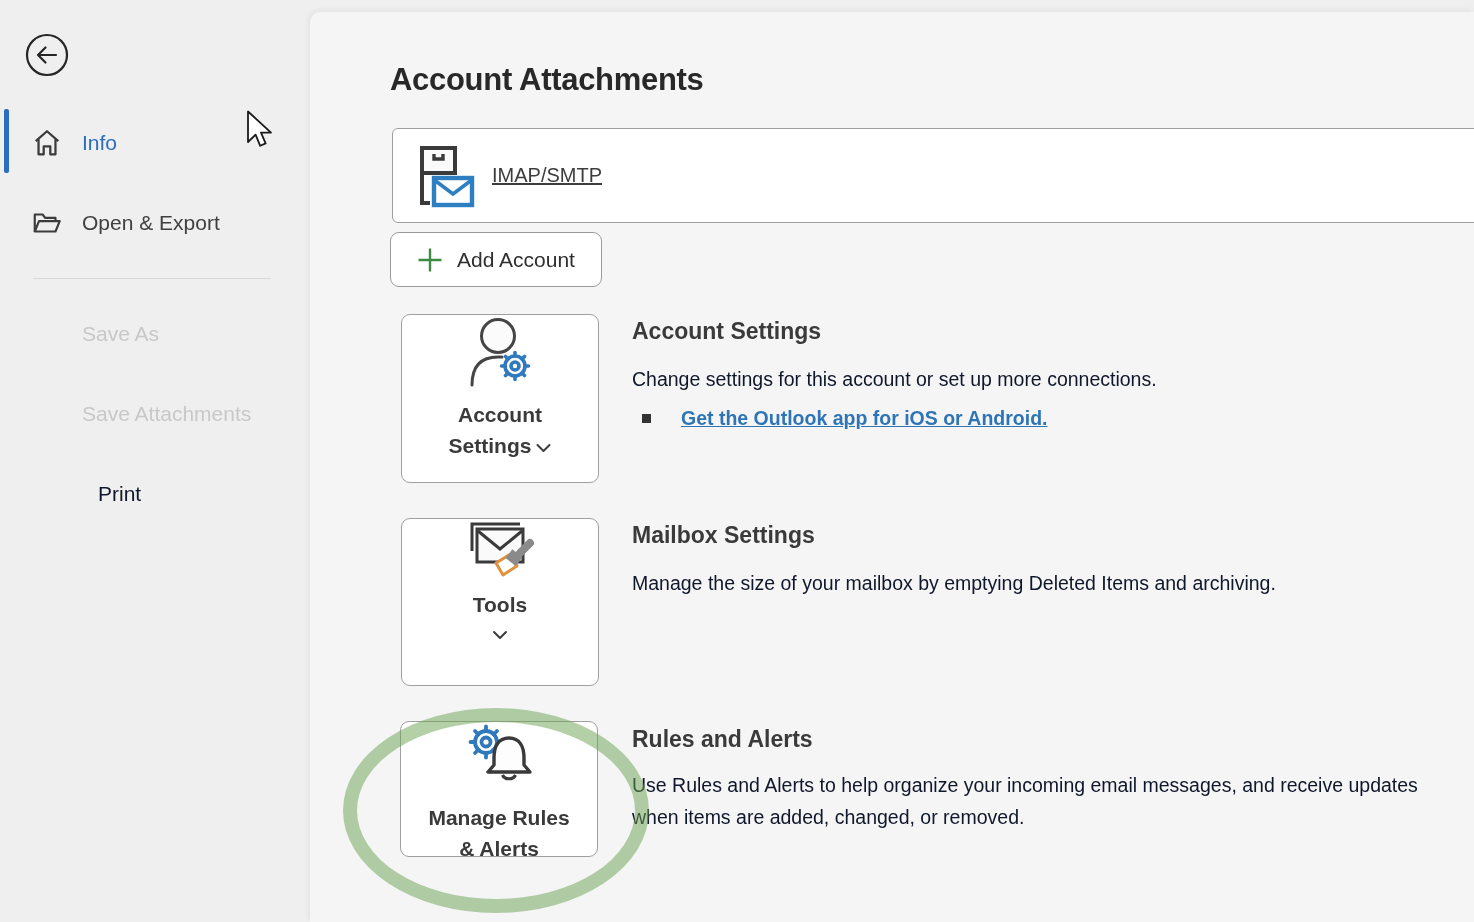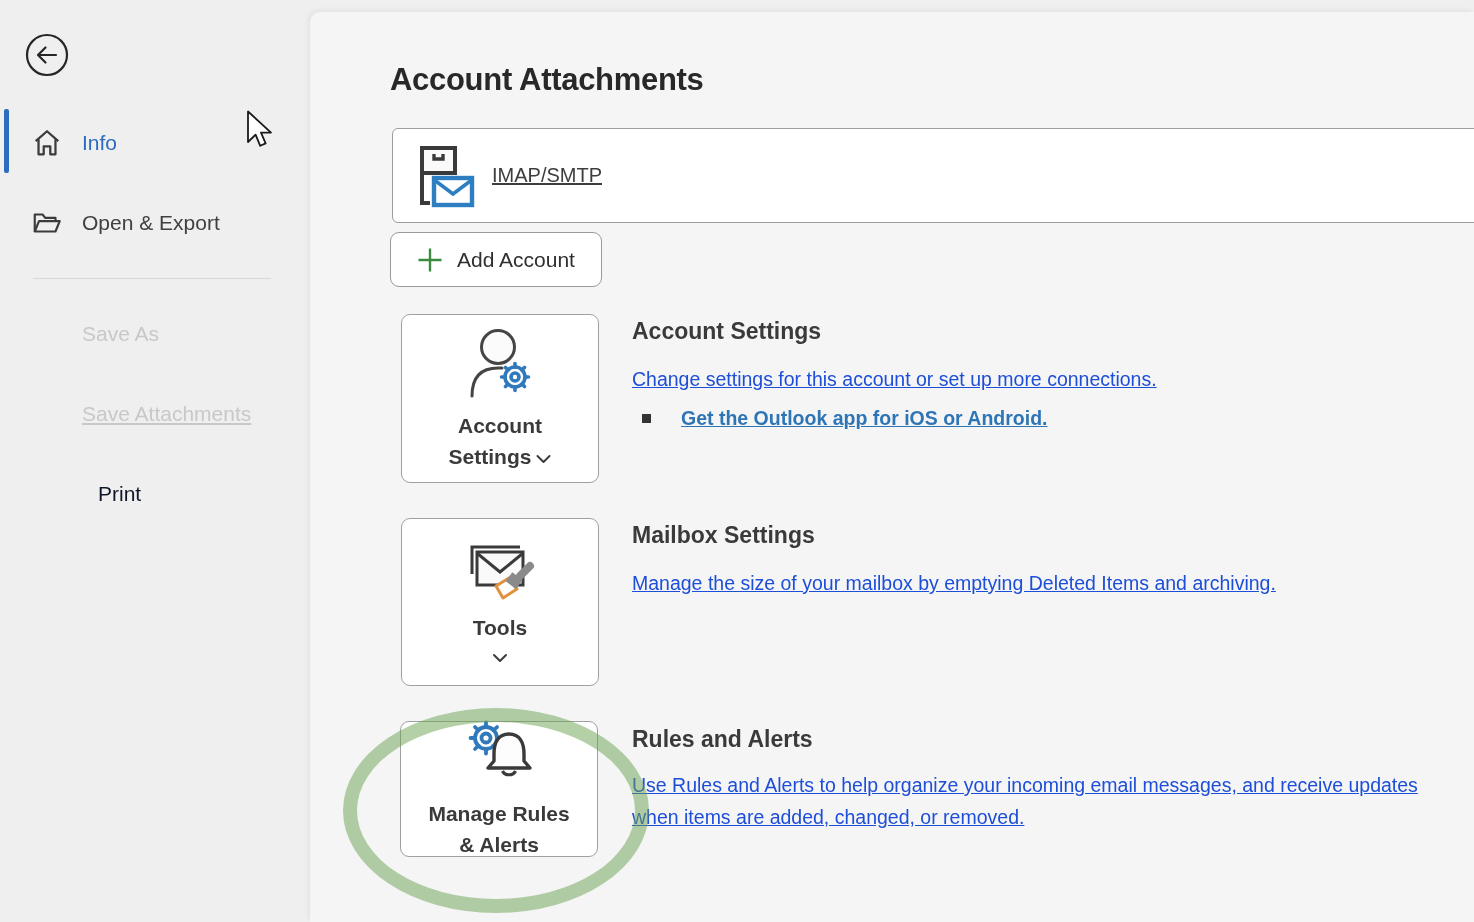--- a/index.html
+++ b/index.html
@@ -59,34 +59,34 @@
   .add-account-btn {
     position:absolute; left:80px; top:220px; width:212px; height:55px;
     background:#fff; border:1px solid #9a9a9a; border-radius:9px;
     display:flex; align-items:center; gap:12px; padding-left:24px;
     font-size:21px; color:#2f2f2f; cursor:pointer;
   }
 
   .tile {
     position:absolute; width:198px; background:#fff;
     border:1px solid #a0a0a0; border-radius:9px; cursor:pointer;
-    display:flex; flex-direction:column; align-items:center; justify-content:center;
+    display:flex; flex-direction:column; align-items:center; 
   }
   .tile-label {
     font-size:21px; font-weight:700; color:#3a3a3a; text-align:center;
     white-space:pre-line; line-height:31px;
   }
   .tile .chev { margin-left:5px; display:inline-block; }
 
   .sec-heading {
     position:absolute; left:322px; font-size:23px; font-weight:700; color:#3a3a3a;
   }
   .sec-body {
-    position:absolute; left:322px; font-size:19.5px; color:#1d4ed8;
-    max-width:830px; line-height:32px;text-decoration:underline;
+    position:absolute; left:322px; font-size:19.5px; color:#0f172a;
+    max-width:830px; line-height:32px;
   }
   .link-row { position:absolute; left:332px; display:flex; align-items:center; gap:30px; }
   .bullet-sq { width:9px; height:9px; background:#333; display:inline-block; }
   .app-link {
     font-size:19.5px; color:#2e75b6; text-decoration:underline; cursor:pointer; font-weight:600;
   }
 
   .green-ellipse {
     position:absolute; left:33px; top:696px; width:306px; height:205px;
     border:14px solid rgba(106,162,80,0.5); border-radius:50%;
@@ -131,21 +131,21 @@
           <path d="M5 15 L17 4.5 L29 15" fill="none" stroke="#3b3b3b" stroke-width="2.4" stroke-linejoin="round"></path>
           <path d="M8 13 V29 H13.5 V20.5 H20.5 V29 H26 V13" fill="none" stroke="#3b3b3b" stroke-width="2.4" stroke-linejoin="round"></path>
         </svg>
       </span>
       <span class="row-label" style="color:#2b6cbe;">Info</span>
     </div>
 
     <div class="side-divider"></div>
 
     <div class="side-text disabled" style="top:322px;">Save As</div>
-    <div class="side-text disabled" style="top:402px;text-decoration:underline;">Save Attachments</div>
+    <div class="side-text disabled" style="top:402px;">Save Attachments</div>
     <div class="side-text enabled" style="top:482px;">Print</div>
   </div>
 
   <div class="panel">
 
     <div class="page-title">Account Attachments</div>
 
     <div class="account-box">
       <span class="acct-icon">
         <svg width="66" height="64" viewBox="0 0 66 64">

